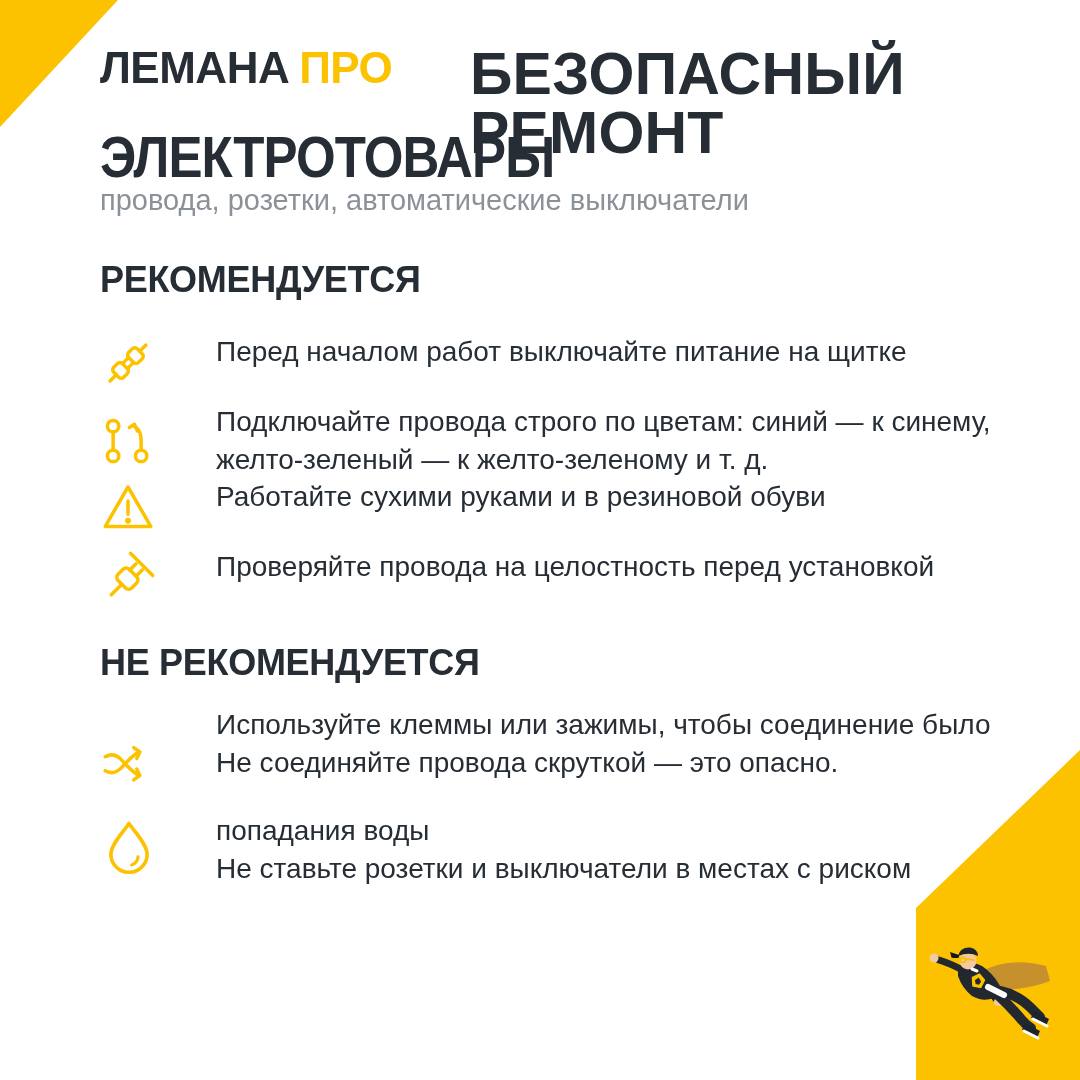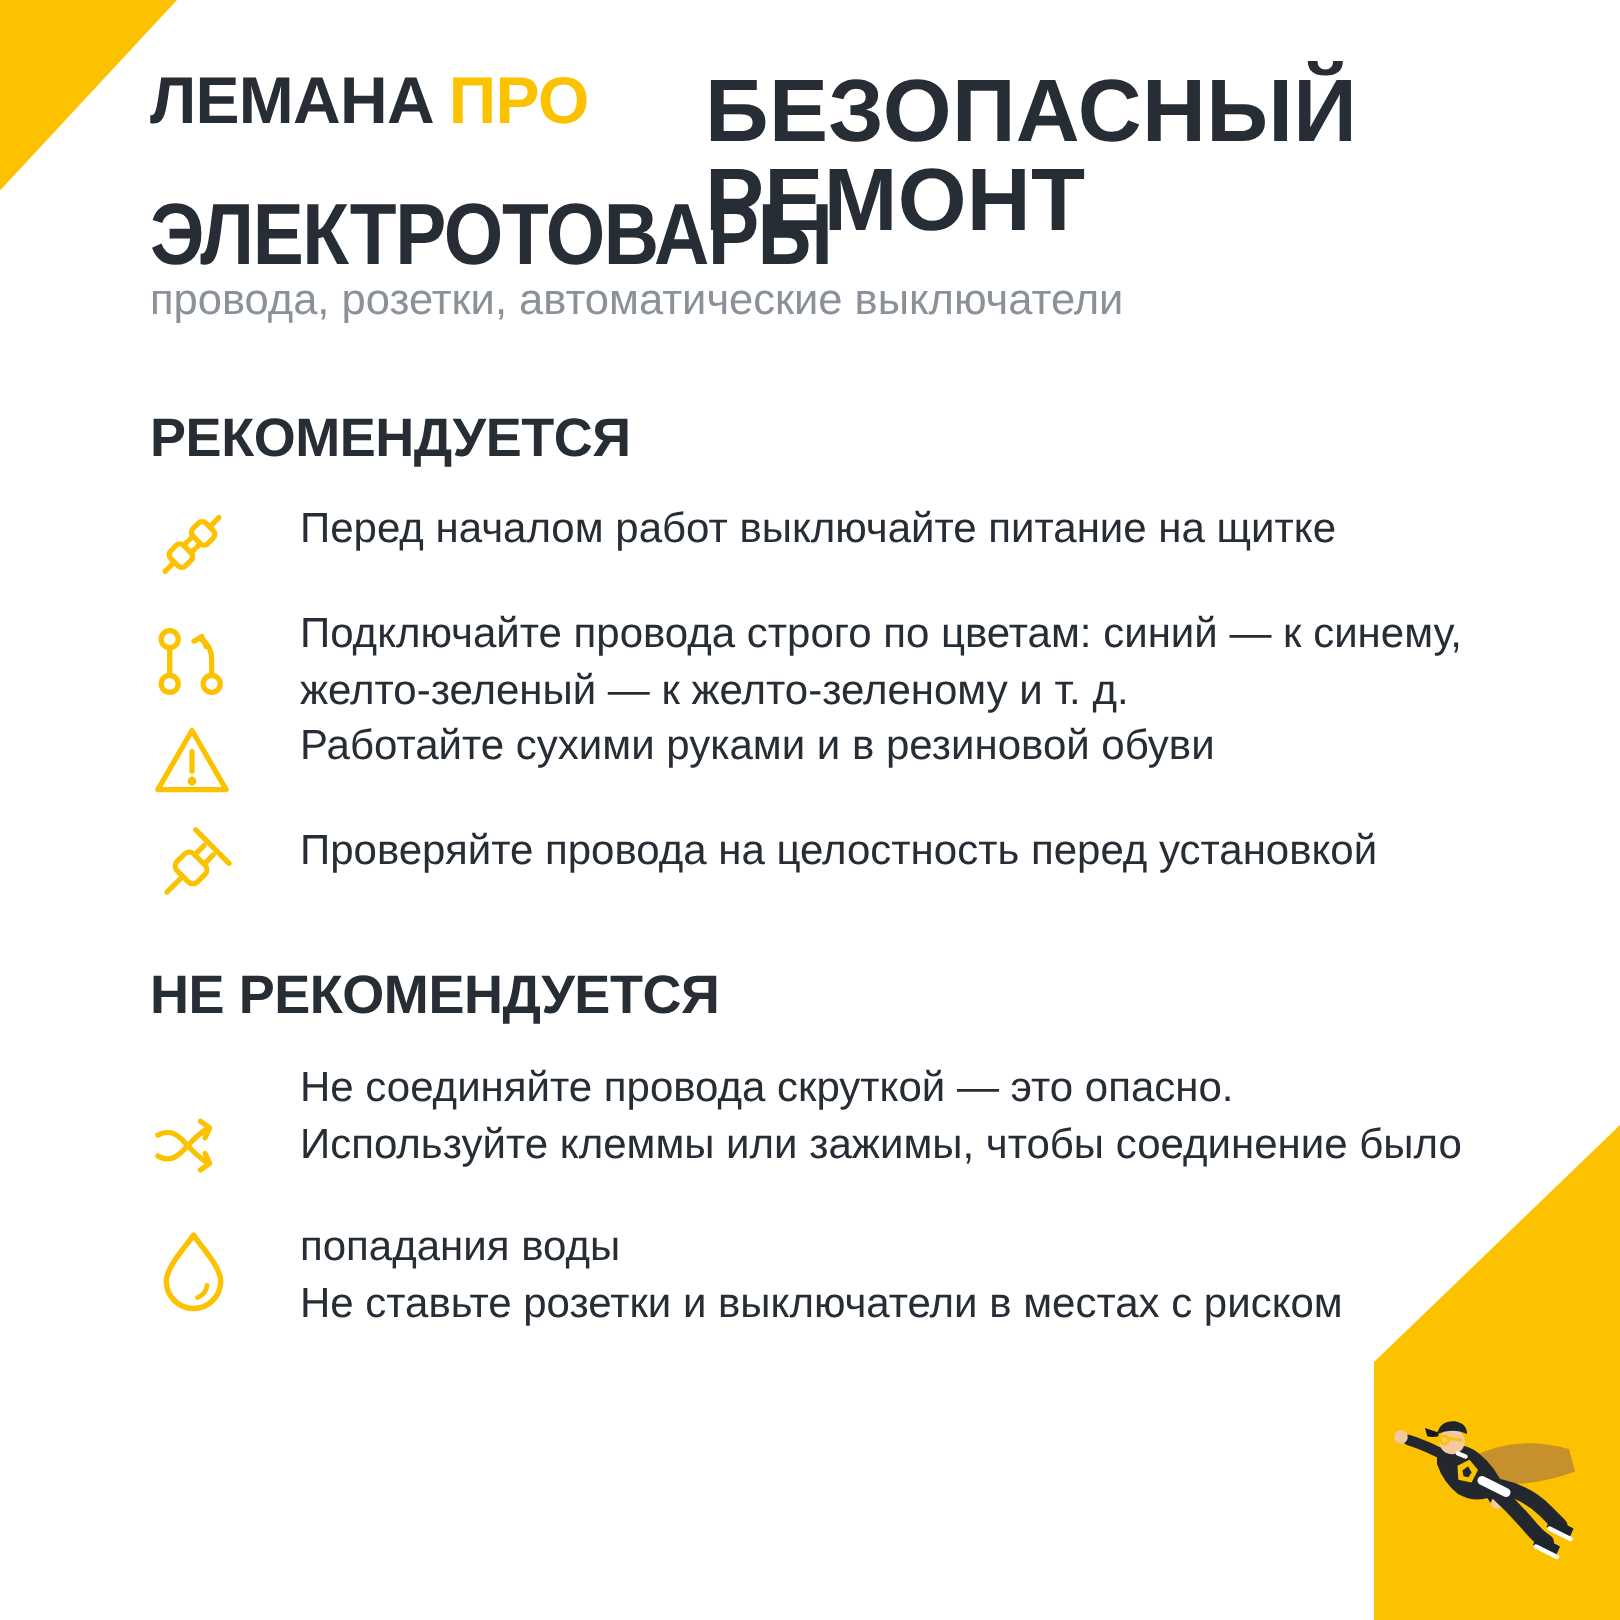--- a/index.html
+++ b/index.html
@@ -22,21 +22,21 @@
               letter-spacing:-1px;transform:scaleX(.88);transform-origin:left;}
   .subtitle{position:absolute;left:100px;top:184px;font-size:29px;color:#8A9199;line-height:1.15;}
 
   
   .sec-heading{position:absolute;left:100px;font-size:36px;font-weight:800;line-height:1;letter-spacing:-.3px;}
 
   
   .item{position:absolute;left:100px;width:880px;}
   .item .ic{position:absolute;left:0;width:56px;height:56px;}
   .item .ic svg{width:100%;height:100%;display:block;}
-  .item .txt{position:absolute;left:100px;width:790px;font-size:28px;line-height:38px;color:#262D34;}
+  .item .txt{position:absolute;left:116px;width:790px;font-size:28px;line-height:38px;color:#262D34;}
   .yl{stroke:#FCC200;fill:none;stroke-width:4;stroke-linecap:round;stroke-linejoin:round;}
 
   
   .mascot{position:absolute;left:922px;top:936px;width:132px;height:106px;}
 </style>
 </head>
 <body>
 
 <div class="canvas">
 
@@ -44,21 +44,21 @@
 
   <div class="logo">
     <span>ЛЕМАНА</span><span class="accent">ПРО</span>
   </div>
 
   <div class="header-title">БЕЗОПАСНЫЙ РЕМОНТ</div>
 
   <div class="page-title">ЭЛЕКТРОТОВАРЫ</div>
   <div class="subtitle">провода, розетки, автоматические выключатели</div>
 
-  <div class="sec-heading" style="top:274px">РЕКОМЕНДУЕТСЯ</div>
+  <div class="sec-heading" style="top:262px">РЕКОМЕНДУЕТСЯ</div>
 
   <div class="item" style="top:333px">
     <div class="ic" style="top:2px">
       <svg viewBox="0 0 64 64">
           <g class="yl" transform="rotate(45 32 32)">
         <line x1="32" y1="61" x2="32" y2="51"></line>
         <rect x="24" y="37" width="16" height="14" rx="4"></rect>
         <line x1="28" y1="37" x2="28" y2="33.5"></line>
             <line x1="36" y1="37" x2="36" y2="33.5"></line>
         <line x1="32" y1="3" x2="32" y2="13"></line>
@@ -131,22 +131,22 @@
       <svg viewBox="0 0 64 64">
           <g class="yl">
         <path d="M6 42 C13 46 19 44 24 39 C30 33 36 25 44 21"></path>
         <path d="M38.5 15.5 L45.5 20.5 L42 28"></path>
         <path d="M6 26 C13 22 19 24 24 29 C30 35 36 43 44 47"></path>
         <path d="M38.5 52.5 L45.5 47.5 L42 40"></path>
       </g>
         </svg>
     </div>
     <div class="txt">
+      <div>Используйте клеммы или зажимы, чтобы соединение было</div>
       <div>Не соединяйте провода скруткой — это опасно.</div>
-      <div>Используйте клеммы или зажимы, чтобы соединение было</div>
     </div>
   </div>
 
   <div class="item" style="top:812px">
     <div class="ic" style="top:4px;width:58px;height:60px">
       <svg viewBox="0 0 64 64">
           <g class="yl">
         <path d="M32 7 C27 15 12 30 12 41 a20 20 0 0 0 40 0 C52 30 37 15 32 7 Z"></path>
         <path d="M42 44 a11 11 0 0 1 -7 9" stroke-width="3.5"></path>
       </g>

